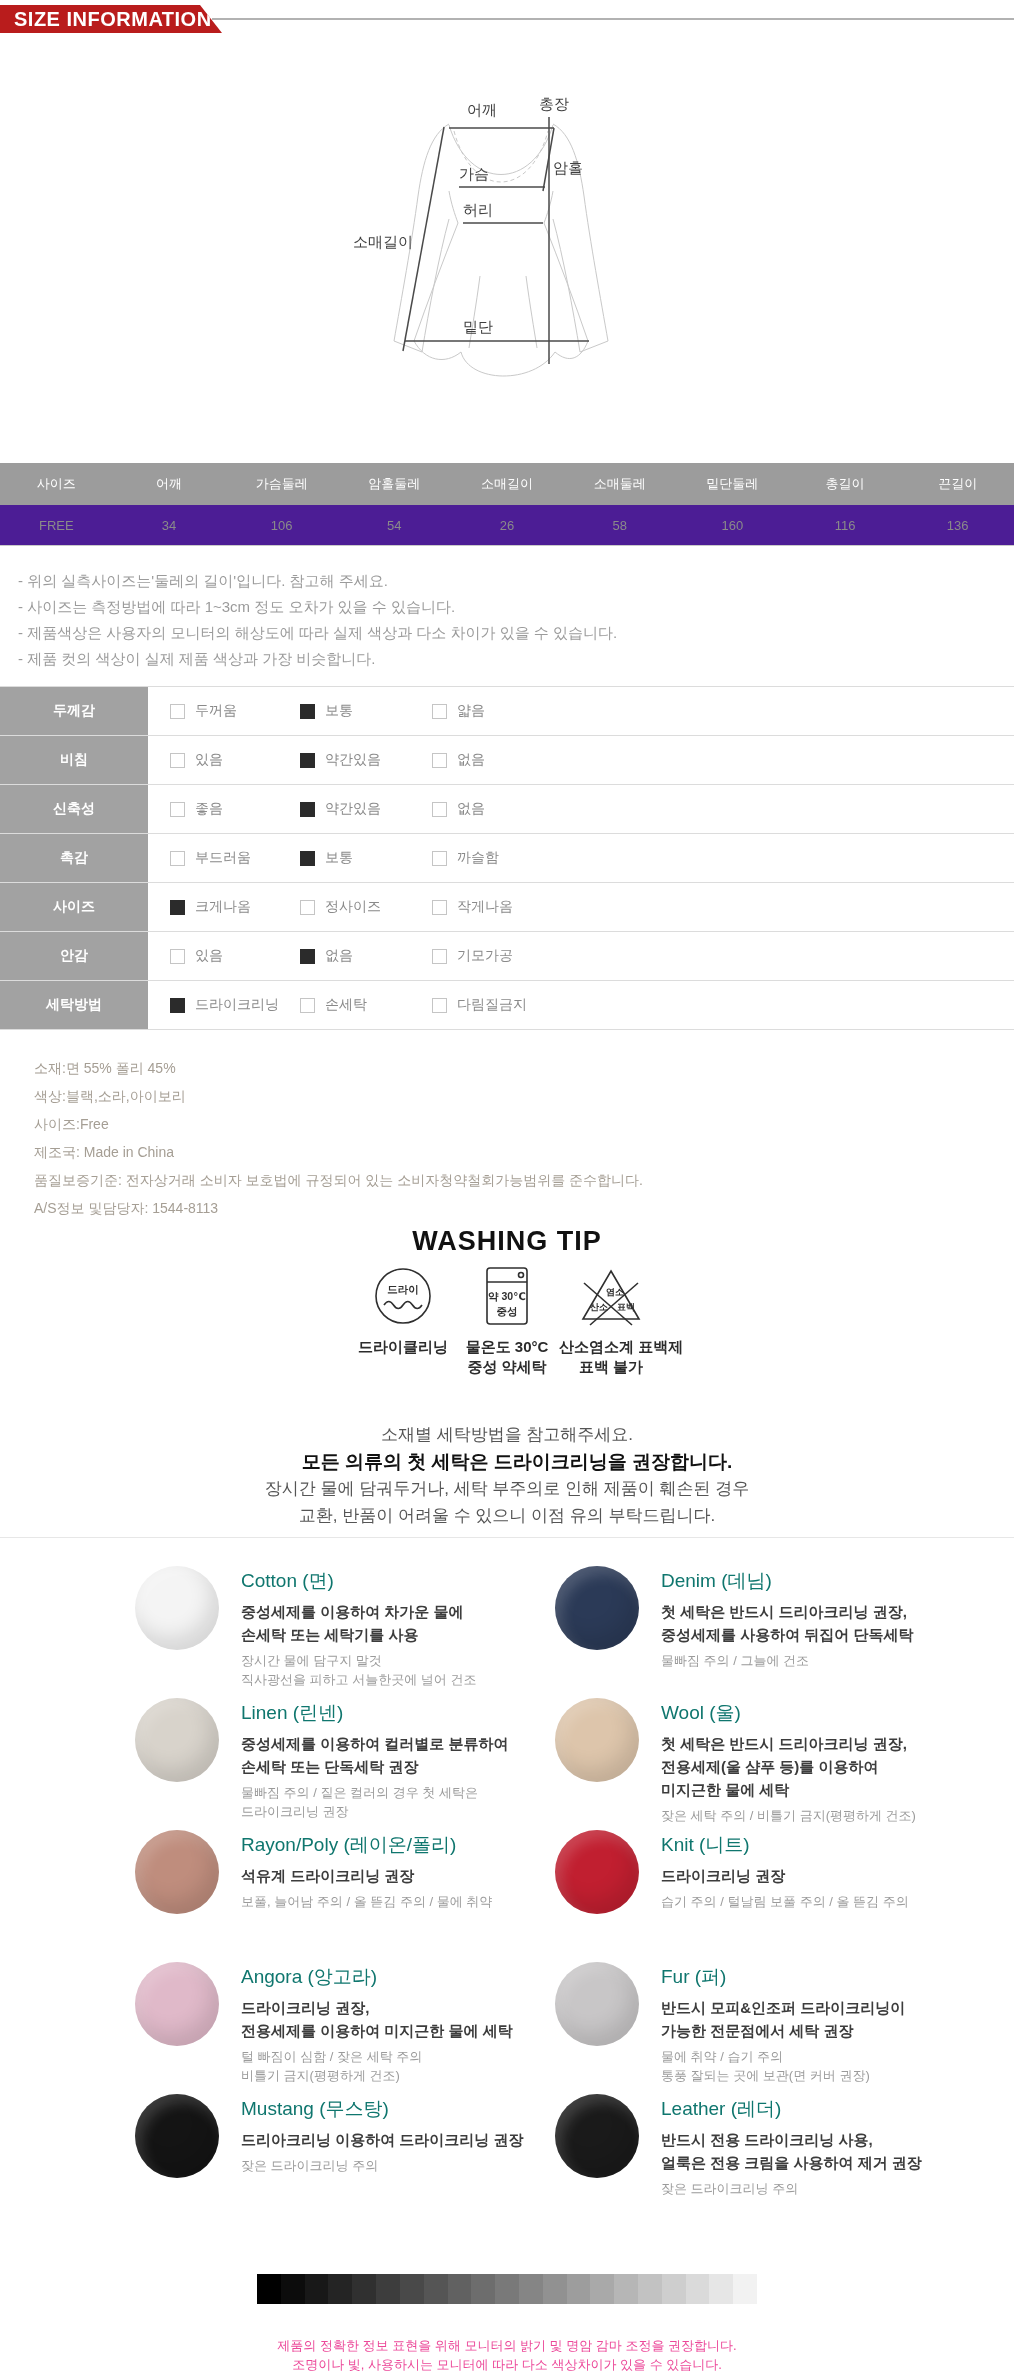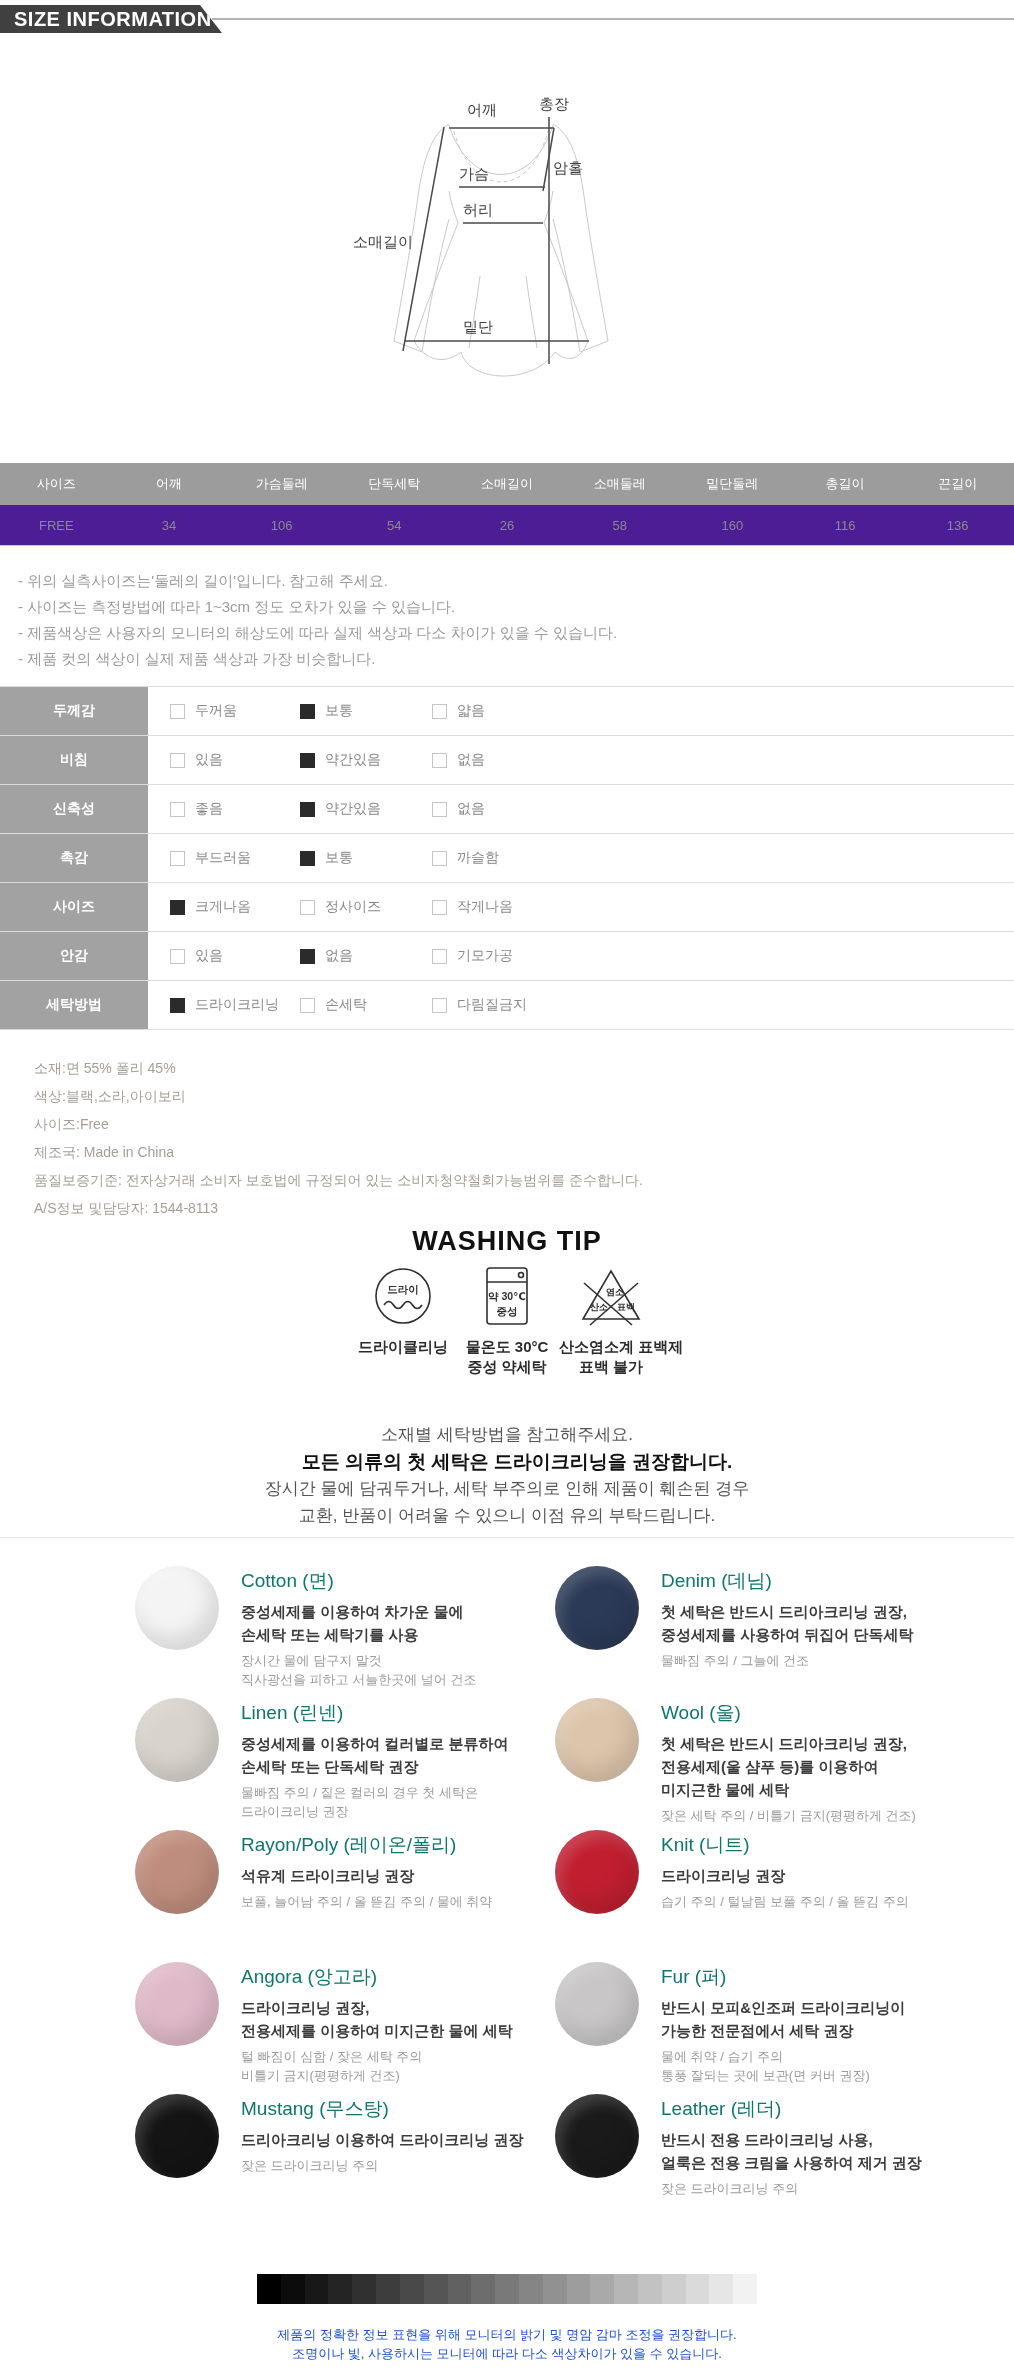--- a/index.html
+++ b/index.html
@@ -1,20 +1,20 @@
 <!DOCTYPE html>
 <html><head>
 <meta charset="utf-8">
 <style>
   html,body{margin:0;padding:0;background:#fff;}
   .page{width:1014px;background:#fff;font-family:"Liberation Sans","DejaVu Sans",sans-serif;padding-bottom:44px;position:relative;}
 
   
   .topbar{margin-top:5px;height:28px;position:relative;}
-  .topbar-flag{position:absolute;left:0;top:0;width:222px;height:28px;background:#404040;
+  .topbar-flag{position:absolute;left:0;top:0;width:222px;height:28px;background:#b91c1c;
     clip-path:polygon(0 0,200px 0,222px 100%,0 100%);display:flex;align-items:center;}
   .topbar-flag span{color:#fff;font-size:20px;font-weight:bold;letter-spacing:.5px;padding-left:14px;}
   .topbar-line{position:absolute;left:212px;right:0;top:13px;height:2px;background:#b2b2b2;}
 
   
   .diagram{margin-top:18px;text-align:center;}
   .diagram svg{display:inline-block;}
   .outline{stroke:#c9c9c9;fill:none;stroke-width:1;}
   .meas{stroke:#4a4a4a;stroke-width:1.5;}
   .dlabel{fill:#3f3f3f;font-size:15px;font-family:"Liberation Sans","DejaVu Sans",sans-serif;}
@@ -68,21 +68,21 @@
     box-shadow:inset -8px -12px 20px rgba(0,0,0,.12), inset 6px 8px 14px rgba(255,255,255,.18);}
   .ctext{padding-top:2px;}
   .cname{font-size:19px;color:#0f766e;font-weight:500;margin-bottom:6px;}
   .cdesc div{font-size:15px;color:#3c3c3c;line-height:23px;font-weight:700;}
   .csub{margin-top:5px;}
   .csub div{font-size:13px;color:#9b9b9b;line-height:19px;}
 
   
   .calbar{margin:48px auto 0 auto;width:500px;height:30px;display:flex;}
   .calbar div{flex:1;height:100%;}
-  .footer{margin-top:21px;text-align:center;font-size:13px;line-height:19px;color:#1d4ed8;}
+  .footer{margin-top:32px;text-align:center;font-size:13px;line-height:19px;color:#ec4899;}
 </style>
 </head>
 <body>
 
 <div class="page">
 
   <div class="topbar">
     <div class="topbar-flag">
       <span>SIZE INFORMATION</span>
     </div>
@@ -119,21 +119,21 @@
       <text class="dlabel" x="76" y="196">소매길이</text>
       <text class="dlabel" x="186" y="281">밑단</text>
     </svg>
   </div>
 
   <div class="stable">
     <div class="shead">
       <div class="scell">사이즈</div>
       <div class="scell">어깨</div>
       <div class="scell">가슴둘레</div>
-      <div class="scell">단독세탁</div>
+      <div class="scell">암홀둘레</div>
       <div class="scell">소매길이</div>
       <div class="scell">소매둘레</div>
       <div class="scell">밑단둘레</div>
       <div class="scell">총길이</div>
       <div class="scell">끈길이</div>
     </div>
     <div class="srow">
       <div class="scell">FREE</div>
       <div class="scell">34</div>
       <div class="scell">106</div>

